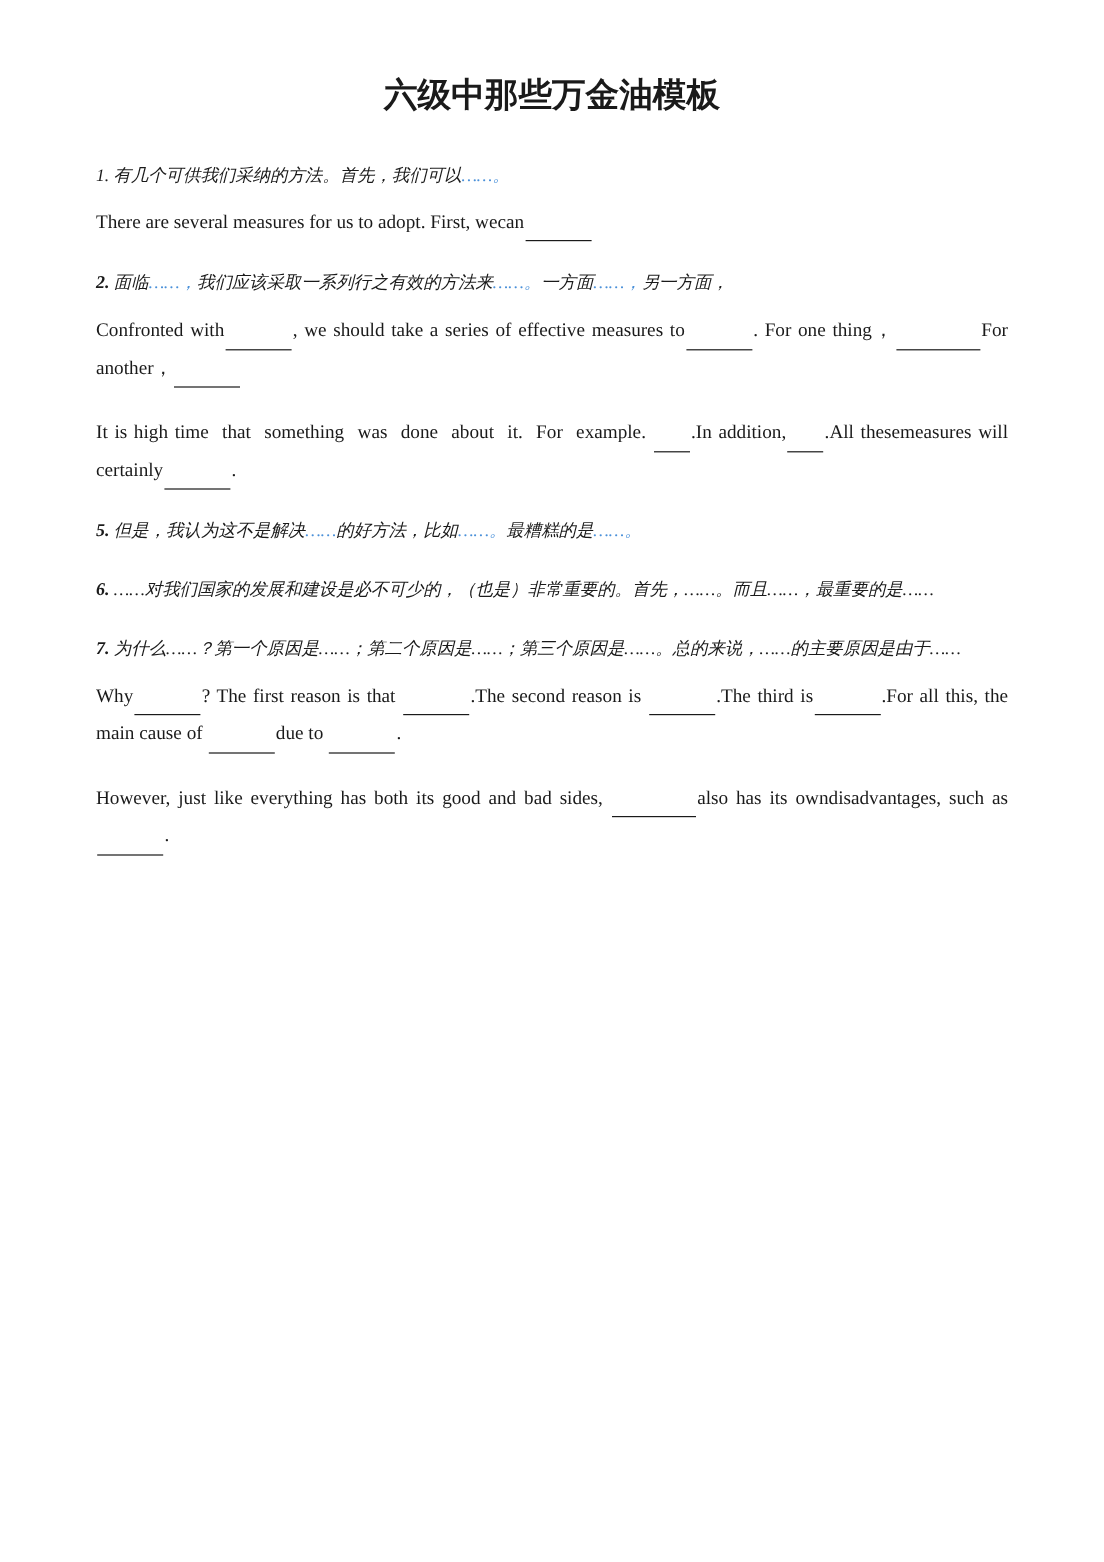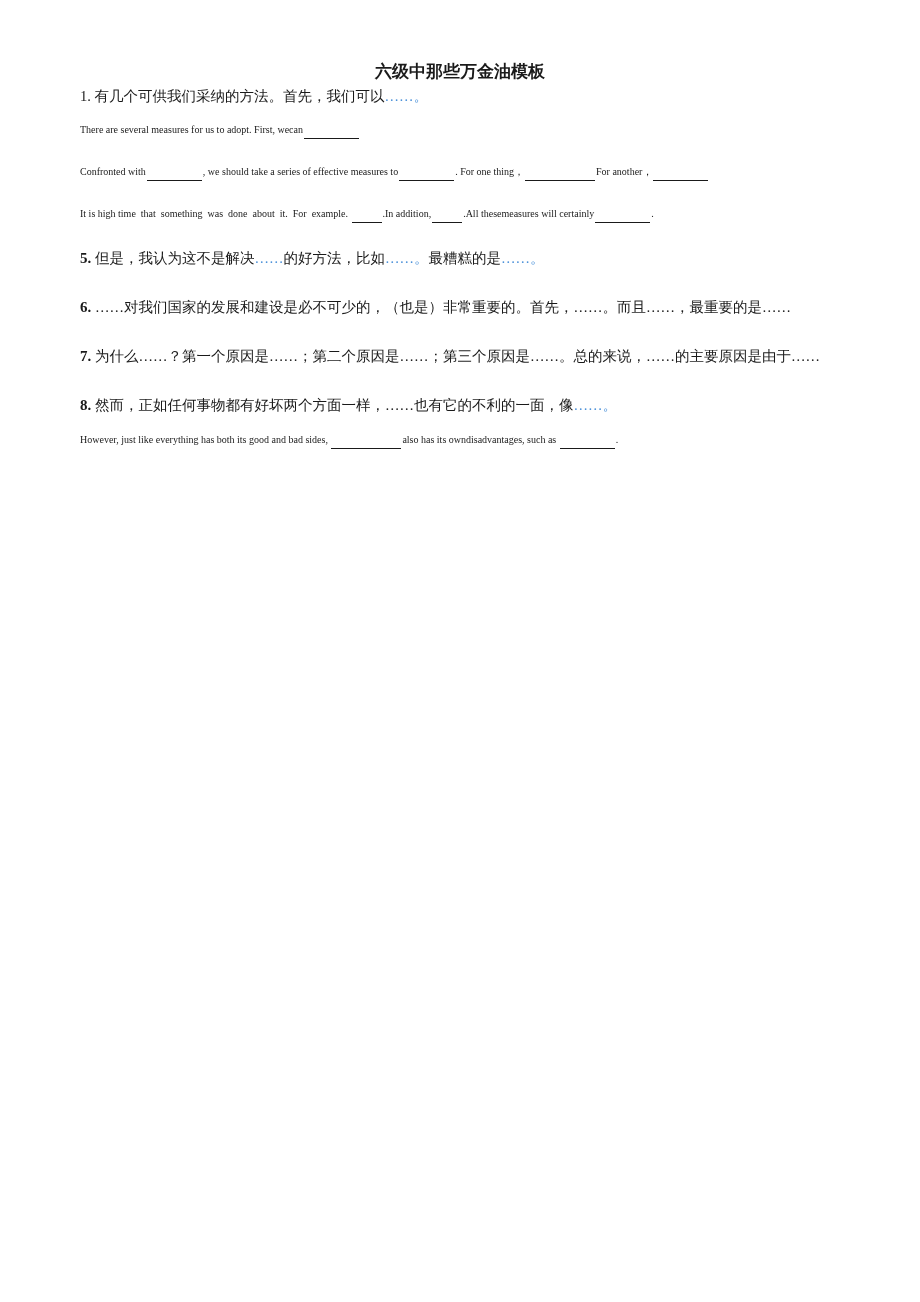--- a/index.html
+++ b/index.html
@@ -10,43 +10,45 @@
     body {
       width: 920px;
       min-height: 1302px;
       background: #ffffff;
       font-family: "SimSun", "宋体", serif;
       color: #1a1a1a;
       padding: 60px 80px;
     }
     .page-title {
       text-align: center;
-      font-size: 17px;
+      font-size: 28px;
       font-weight: bold;
       color: #1a1a1a;
+      margin-bottom: 36px;
       font-family: "SimHei", "黑体", sans-serif;
     }
     .section {
       margin-bottom: 22px;
     }
     .chinese-line {
       font-size: 14.5px;
       line-height: 1.8;
       color: #1a1a1a;
       margin-bottom: 10px;
+      font-style: italic;
     }
     .chinese-line .num-bold {
       font-weight: bold;
       font-size: 15px;
     }
     .chinese-line .hint-blue {
       color: #4a90d9;
     }
     .english-line {
-      font-size: 10px;
+      font-size: 16px;
       line-height: 1.9;
       color: #1a1a1a;
       text-align: justify;
       font-family: "Times New Roman", Times, serif;
     }
     .english-line .blank {
       display: inline-block;
       border-bottom: 1px solid #1a1a1a;
       min-width: 50px;
       vertical-align: bottom;
@@ -73,20 +75,23 @@
 <div class="section">
   <div class="chinese-line">
     1. 有几个可供我们采纳的方法。首先，我们可以<span class="hint-blue">……。</span>
   </div>
   <div class="english-line">
     There are several measures for us to adopt. First, wecan<span class="blank blank-medium">&nbsp;</span>
   </div>
 </div>
 
 <div class="section">
+  <div class="chinese-line">
+    <span class="num-bold">2.</span> 面临<span class="hint-blue">……，</span>我们应该采取一系列行之有效的方法来<span class="hint-blue">……。</span>一方面<span class="hint-blue">……，</span>另一方面，<span class="hint-blue"></span>
+  </div>
   <div class="english-line">
     Confronted with<span class="blank blank-medium">&nbsp;</span>, we should take a series of effective measures to<span class="blank blank-medium">&nbsp;</span>. For one thing，<span class="blank blank-long">&nbsp;</span>For another，<span class="blank blank-medium">&nbsp;</span>
   </div>
 </div>
 
 <div class="section">
   <div class="english-line">
     It is high time&nbsp;&nbsp;that&nbsp;&nbsp;something&nbsp;&nbsp;was&nbsp;&nbsp;done&nbsp;&nbsp;about&nbsp;&nbsp;it.&nbsp;&nbsp;For&nbsp;&nbsp;example.&nbsp;<span class="blank blank-short">&nbsp;</span>.In addition,<span class="blank blank-short">&nbsp;</span>.All thesemeasures will certainly<span class="blank blank-medium">&nbsp;</span>.
   </div>
 </div>
@@ -103,22 +108,22 @@
 <div class="section">
   <div class="chinese-line">
     <span class="num-bold">6.</span> ……对我们国家的发展和建设是必不可少的，（也是）非常重要的。首先，……。而且……，最重要的是……
   </div>
 </div>
 
 <div class="section">
   <div class="chinese-line">
     <span class="num-bold">7.</span> 为什么……？第一个原因是……；第二个原因是……；第三个原因是……。总的来说，……的主要原因是由于……
   </div>
+  <div class="english-line">
+    Why<span class="blank blank-medium">&nbsp;</span>? The first reason is that <span class="blank blank-medium">&nbsp;</span>.The second reason is <span class="blank blank-medium">&nbsp;</span>.The third is<span class="blank blank-medium">&nbsp;</span>.For all this, the main cause of <span class="blank blank-medium">&nbsp;</span>due to <span class="blank blank-medium">&nbsp;</span>.
+  </div>
 </div>
 
 <div class="section">
-  <div class="chinese-line">
-    <span class="num-bold">8.</span> 然而，正如任何事物都有好坏两个方面一样，……也有它的不利的一面，像<span class="hint-blue">……。</span>
-  </div>
   <div class="english-line">
     However, just like everything has both its good and bad sides, <span class="blank blank-long">&nbsp;</span>also has its owndisadvantages, such as <span class="blank blank-medium">&nbsp;</span>.
   </div>
 </div>
 
 </body></html>

